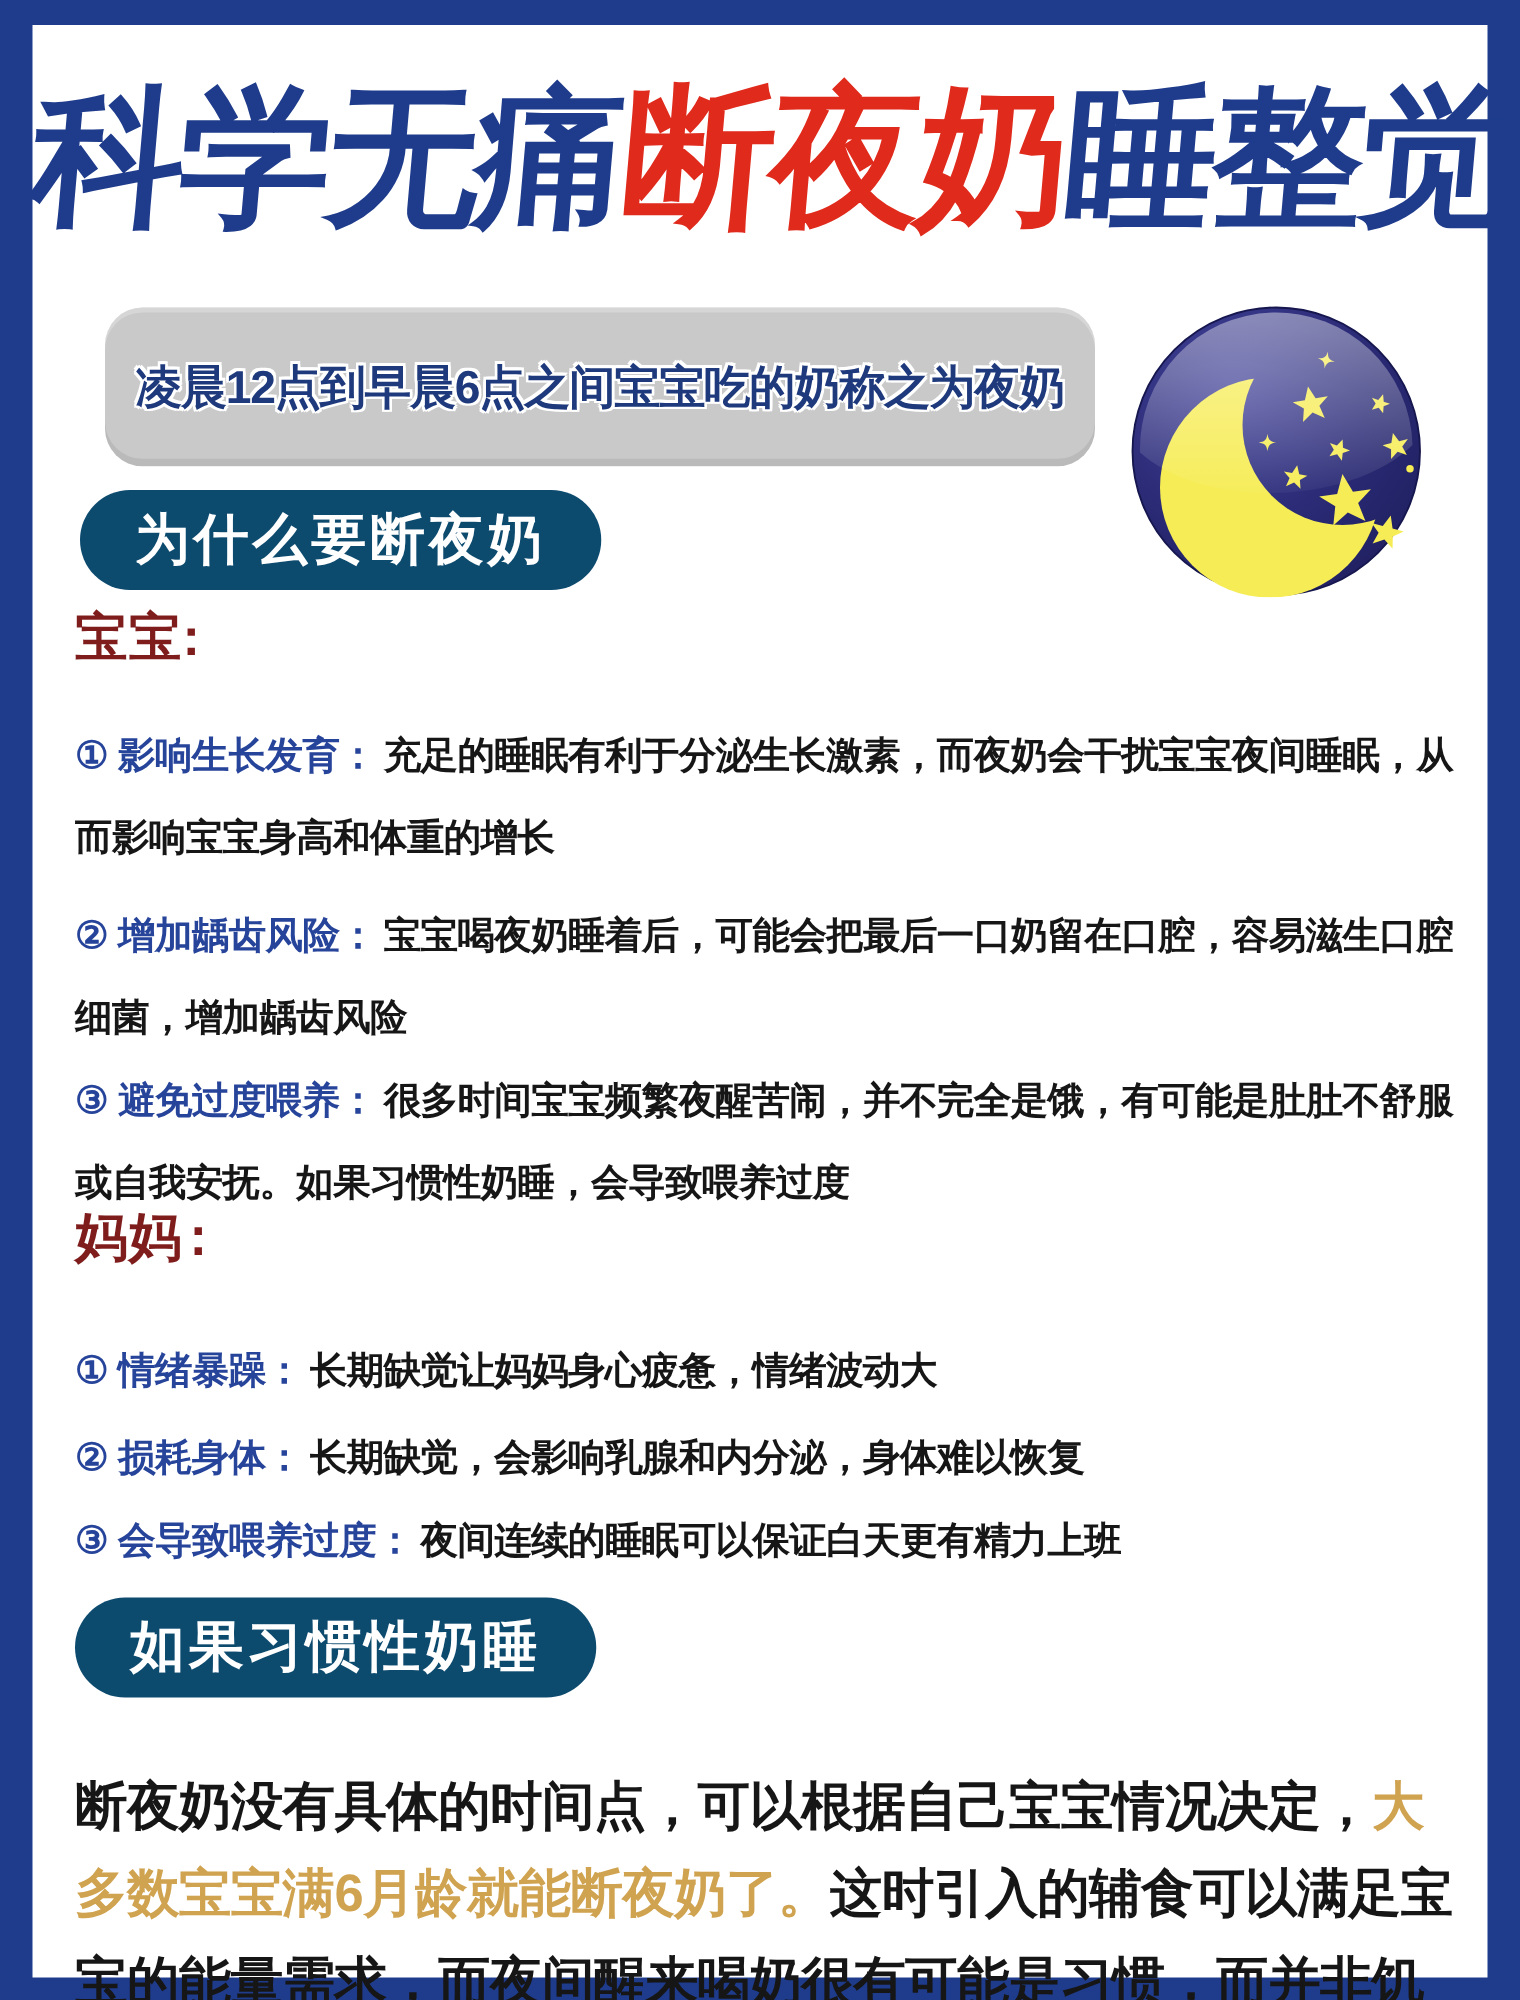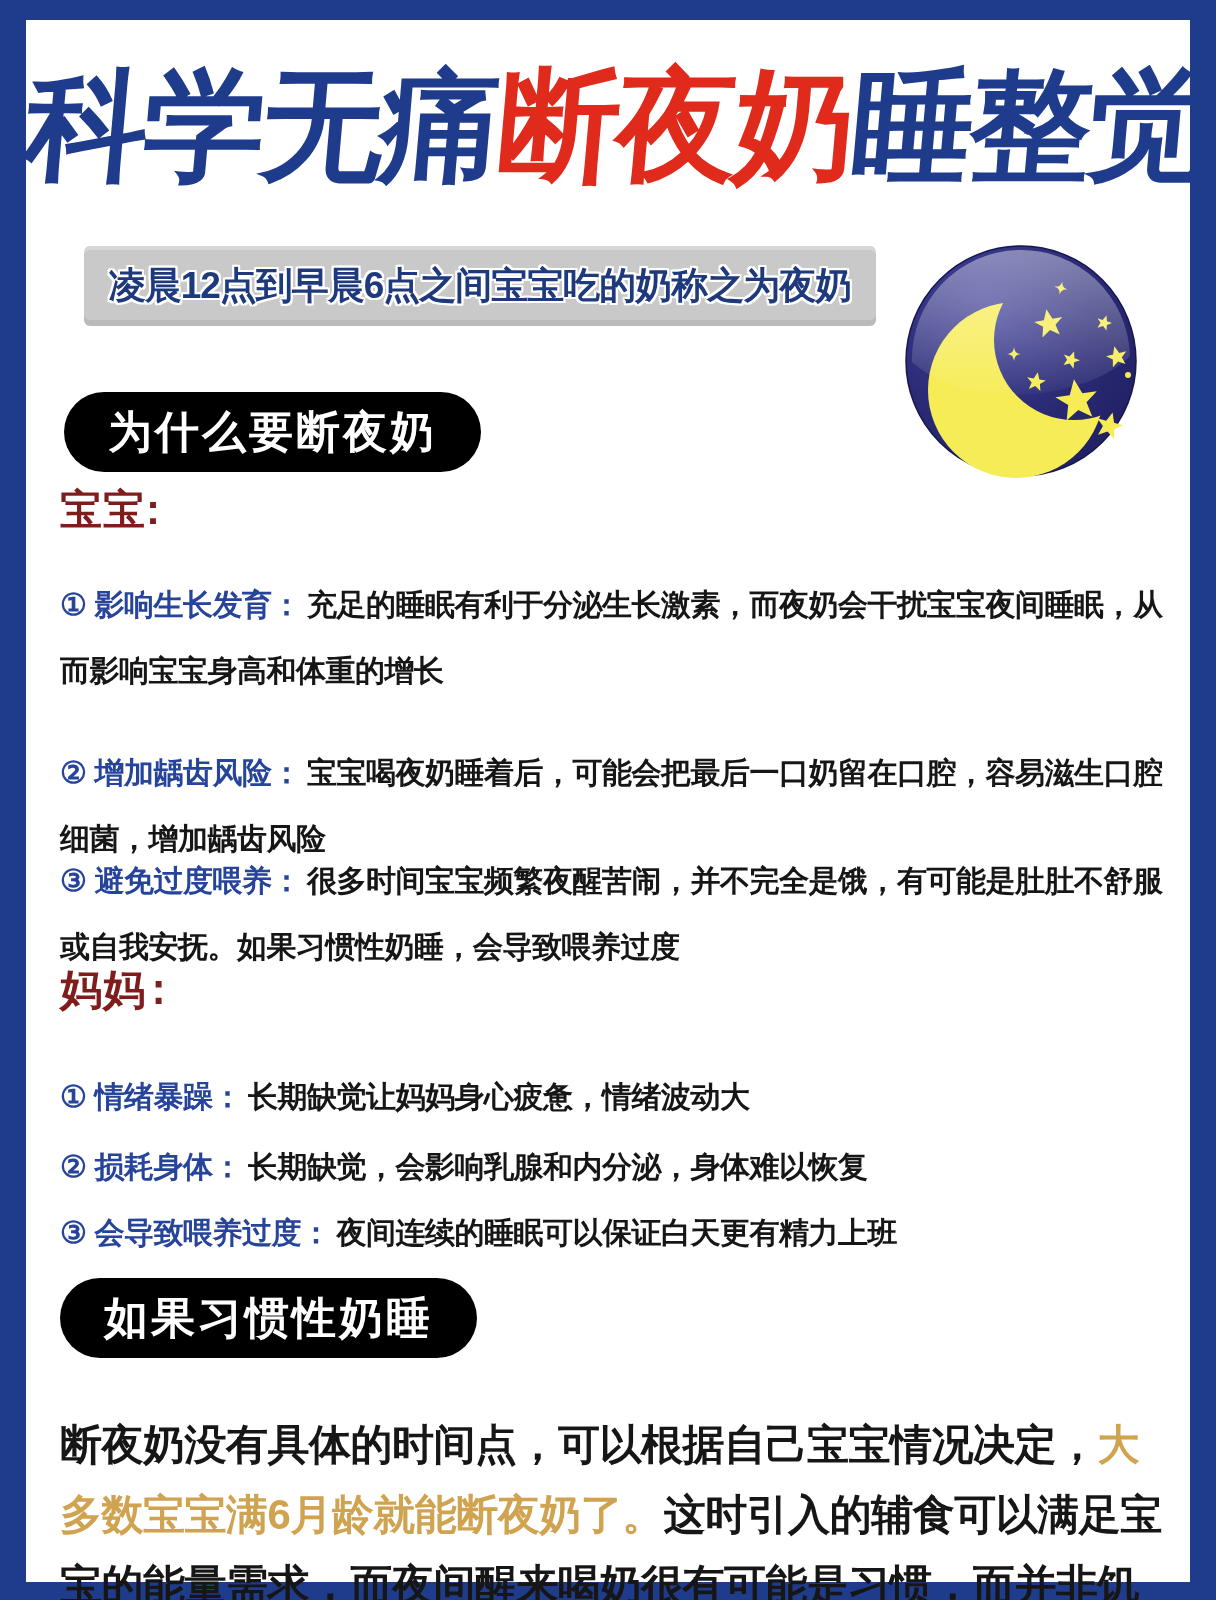--- a/index.html
+++ b/index.html
@@ -16,35 +16,35 @@
   .title{
     position:absolute;top:26px;left:0;width:100%;
     text-align:center;font-size:122px;font-weight:900;
     letter-spacing:-4px;white-space:nowrap;
     transform:skewX(-5deg);
   }
   .t-navy{color:#1f3c8c;}
   .t-red{color:#e02a1c;}
   
   .def-pill{
-    position:absolute;left:58px;top:226px;width:792px;height:80px;
-    background:#c9c9c9;border-radius:6px;
+    position:absolute;left:58px;top:226px;width:792px;height:127px;
+    background:#c9c9c9;border-radius:30px;
     display:flex;align-items:center;justify-content:center;
     box-shadow:inset 0 -6px 0 rgba(0,0,0,0.07), inset 0 4px 0 rgba(255,255,255,0.25);
   }
   .def-pill span{
     font-size:37px;font-weight:900;color:#1e3a7c;letter-spacing:-1px;white-space:nowrap;
     text-shadow:2px 0 0 #fff,-2px 0 0 #fff,0 2px 0 #fff,0 -2px 0 #fff,
                 2px 2px 0 #fff,-2px -2px 0 #fff,2px -2px 0 #fff,-2px 2px 0 #fff;
   }
   
   .moon{position:absolute;left:878px;top:224px;width:234px;height:234px;}
   
   .badge{
-    position:absolute;background:#000000;border-radius:42px;
+    position:absolute;background:#0c4a6e;border-radius:42px;
     color:#ffffff;font-weight:900;font-size:44px;
     height:80px;line-height:80px;padding:0 44px;letter-spacing:3px;
     white-space:nowrap;
   }
   .badge-why{left:38px;top:372px;}
   .badge-when{left:34px;top:1258px;}
   
   .gold-label{
     position:absolute;left:34px;font-size:42px;font-weight:900;
     color:#7f1d1d;letter-spacing:1px;
@@ -54,21 +54,21 @@
   
   .item{
     position:absolute;left:34px;width:1104px;
     font-size:30px;line-height:66px;font-weight:700;
     color:#161616;letter-spacing:-0.5px;
   }
   .item .num,.item .head{color:#27449b;font-weight:900;}
   .item .num{margin-right:8px;}
   .item .head{margin-right:6px;}
   .item-b1{top:522px;}
-  .item-b2{top:690px;}
+  .item-b2{top:666px;}
   .item-b3{top:798px;}
   .item-m1{top:1014px;}
   .item-m2{top:1084px;}
   .item-m3{top:1150px;}
   
   .para{
     position:absolute;left:34px;top:1348px;width:1106px;
     font-size:42px;line-height:70px;font-weight:700;color:#161616;
     letter-spacing:-0.5px;
   }

